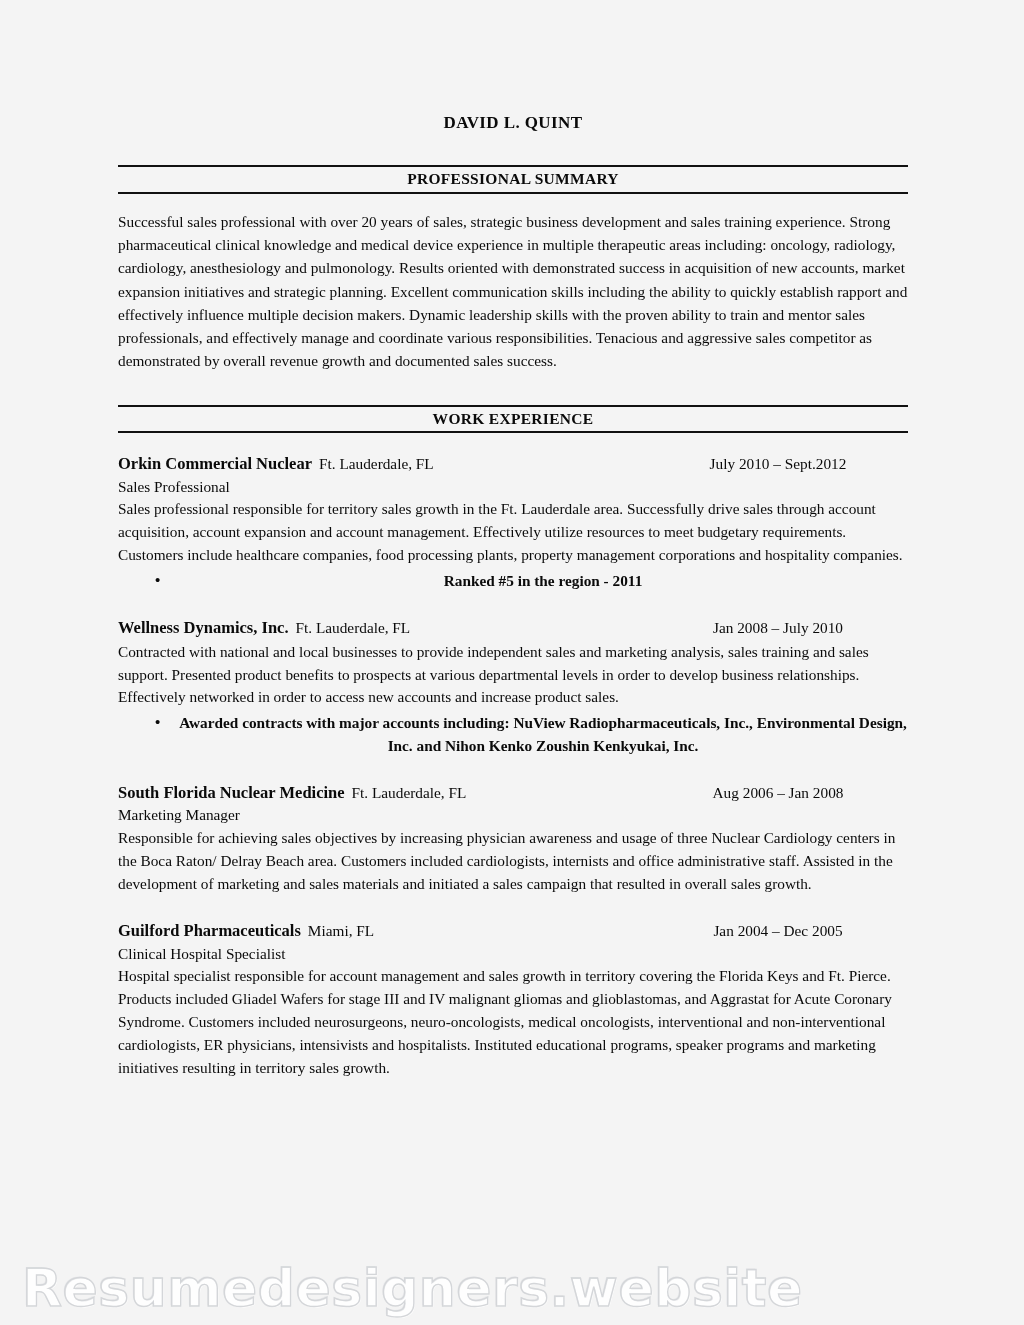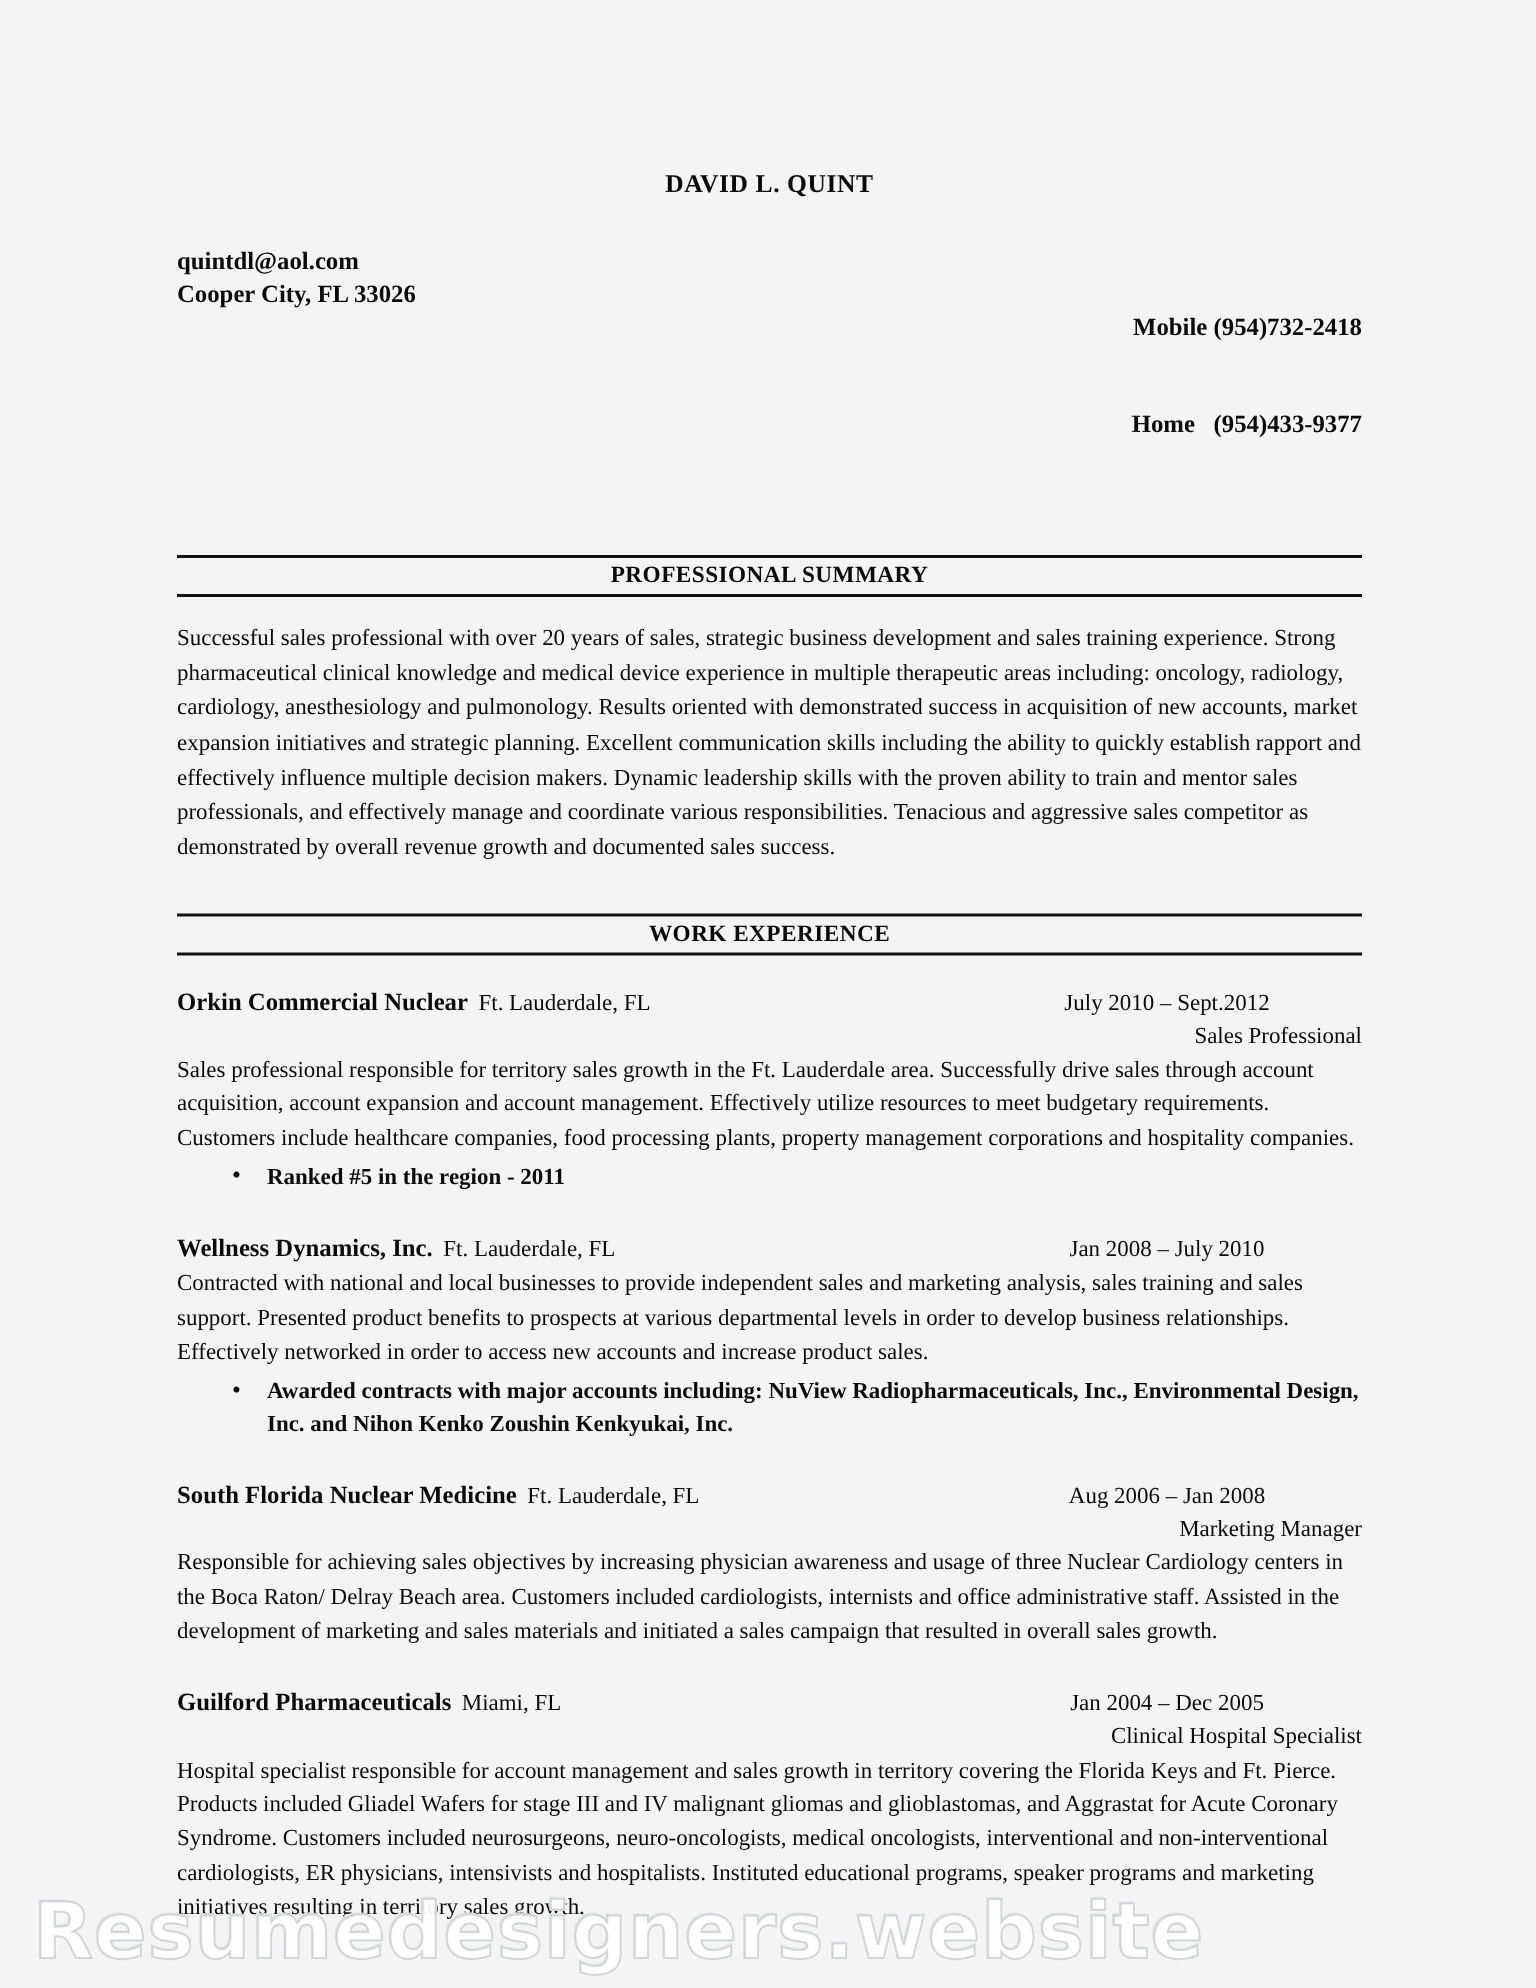--- a/index.html
+++ b/index.html
@@ -109,40 +109,40 @@
     margin-left: auto;
     font-size: 15.3px;
     white-space: pre;
     width: 248px;
     text-align: center;
     padding-right: 6px;
   }
   .job-title {
     font-size: 15.3px;
     line-height: 1.42;
-    text-align: right;
   }
   .job-body {
     font-size: 15.3px;
     line-height: 1.5;
     margin-top: 1px;
   }
 
   ul.bullets {
     list-style: none;
     margin: 2px 0 0 0;
     padding: 0;
   }
   ul.bullets li {
     position: relative;
     padding-left: 60px;
     font-weight: bold;
     font-size: 15.3px;
     line-height: 1.48;
     margin-top: 3px;
+    text-align: center;
   }
   ul.bullets li::before {
     content: "\2022";
     position: absolute;
     left: 37px;
     top: -1px;
     font-size: 15px;
     font-weight: bold;
   }
 
@@ -164,30 +164,20 @@
   }
 </style>
 </head>
 <body>
 
 <div class="page">
   <div class="content">
 
     <div class="name">DAVID L. QUINT</div>
 
-    <div class="contact-row">
-      <div class="contact-left">
-        <div>quintdl@aol.com</div>
-        <div>Cooper City, FL 33026</div>
-      </div>
-      <div class="contact-right">
-        <div>Mobile (954)732-2418</div>
-        <div>Home   (954)433-9377</div>
-      </div>
-    </div>
 
     <div class="section">
       <div class="section-heading">PROFESSIONAL SUMMARY</div>
       <div class="summary-body">Successful sales professional with over 20 years of sales, strategic business development and sales training experience.  Strong pharmaceutical clinical knowledge and medical device experience in multiple therapeutic areas including: oncology, radiology, cardiology, anesthesiology and pulmonology.  Results oriented with demonstrated success in acquisition of new accounts, market expansion initiatives and strategic planning.  Excellent communication skills including the ability to quickly establish rapport and effectively influence multiple decision makers.  Dynamic leadership skills with the proven ability to train and mentor sales professionals, and effectively manage and coordinate various responsibilities.  Tenacious and aggressive sales competitor as demonstrated by overall revenue growth and documented sales success.</div>
     </div>
 
     <div class="section">
       <div class="section-heading">WORK EXPERIENCE</div>
       <div id="jobs-container">
           <div class="job">

